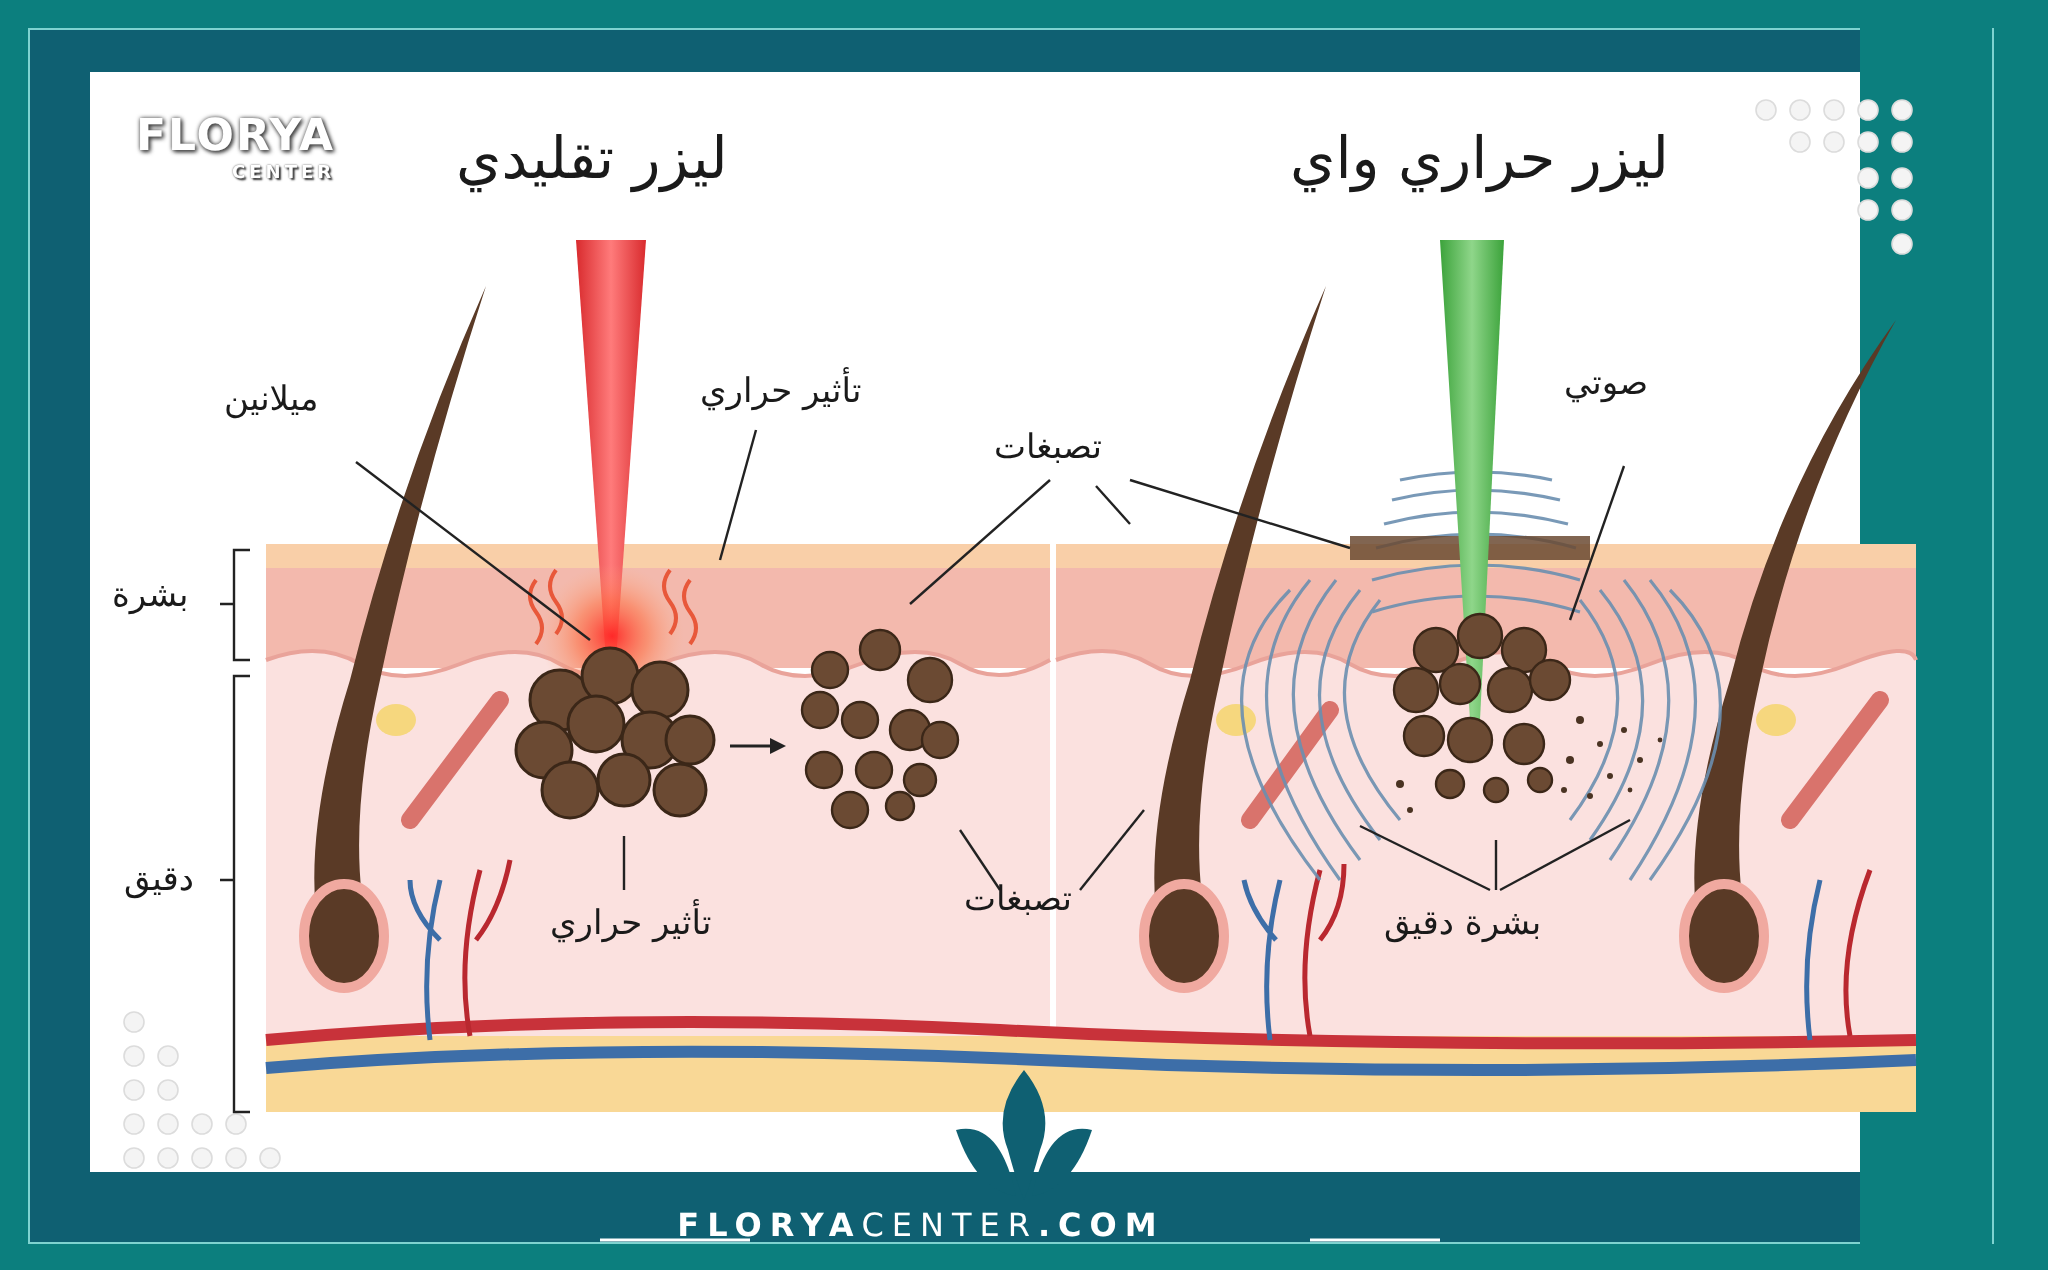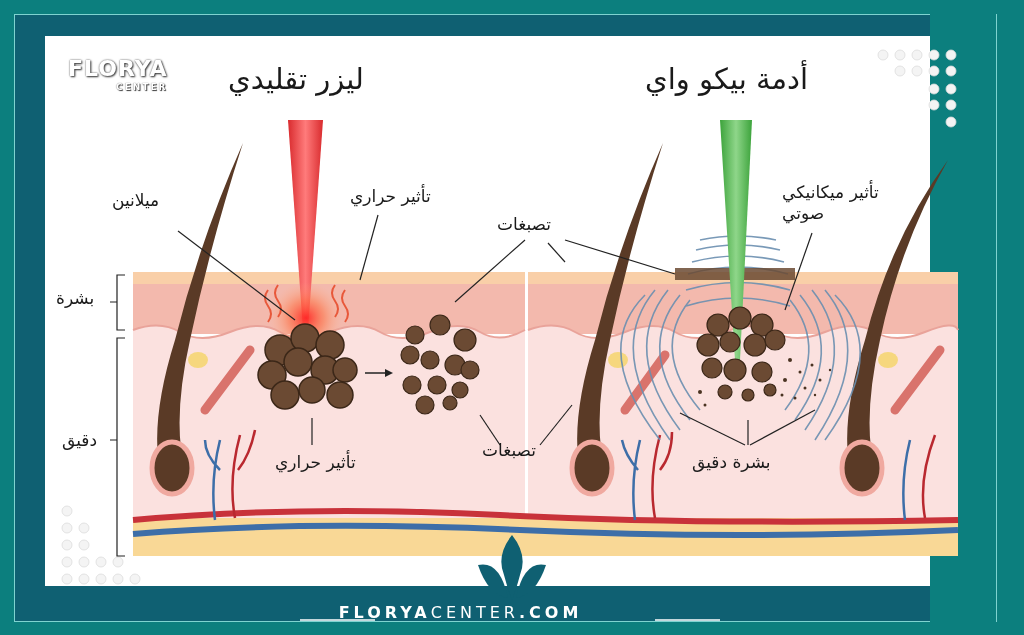--- a/index.html
+++ b/index.html
@@ -234,29 +234,28 @@
     <line x1="655" y1="620" x2="720" y2="620"></line>
   </g>
 </svg>
 
 <div class="logo">
   <div class="big">FLORYA</div>
   <div class="small">CENTER</div>
 </div>
 
 <div class="title" style="left:228px;top:62px;">ليزر تقليدي</div>
-<div class="title" style="left:645px;top:62px;">أدمة بيكو واي</div>
+<div class="title" style="left:645px;top:62px;">ليزر حراري واي</div>
 
 <div class="label" style="left:112px;top:190px;">ميلانين</div>
 <div class="label" style="left:350px;top:186px;">تأثير حراري</div>
 <div class="label" style="left:275px;top:452px;">تأثير حراري</div>
 <div class="label" style="left:497px;top:214px;">تصبغات</div>
 <div class="label" style="left:482px;top:440px;">تصبغات</div>
 <div class="label" style="left:782px;top:182px;width:140px;">
-  <div>تأثير ميكانيكي</div>
   <div>صوتي</div>
 </div>
 <div class="label" style="left:692px;top:452px;">بشرة دقيق</div>
 <div class="label" style="left:56px;top:288px;">بشرة</div>
 <div class="label" style="left:62px;top:430px;">دقيق</div>
 
 <div class="footer">
   <b>FLORYA</b><span class="light">CENTER</span><b>.COM</b>
 </div>
 

